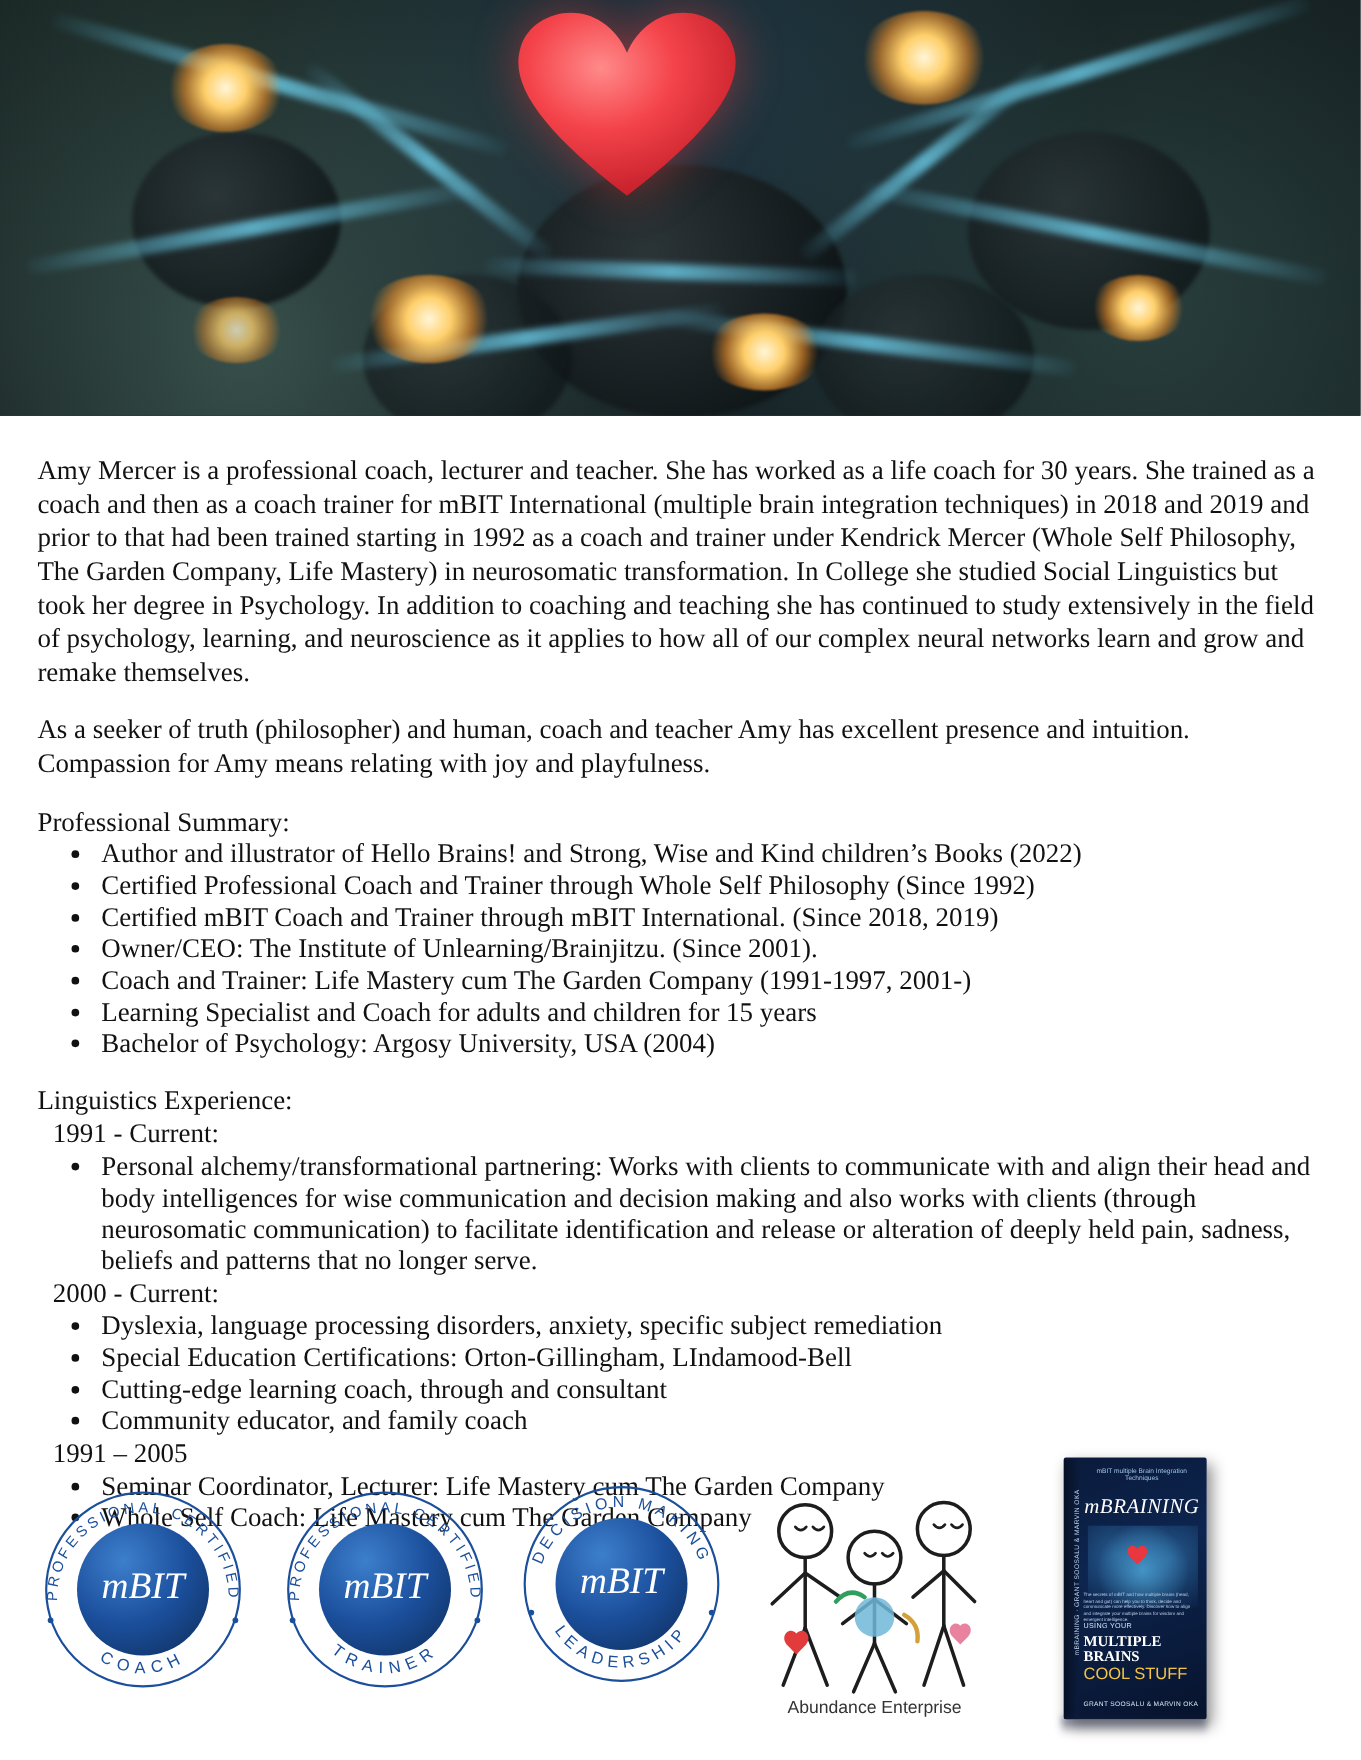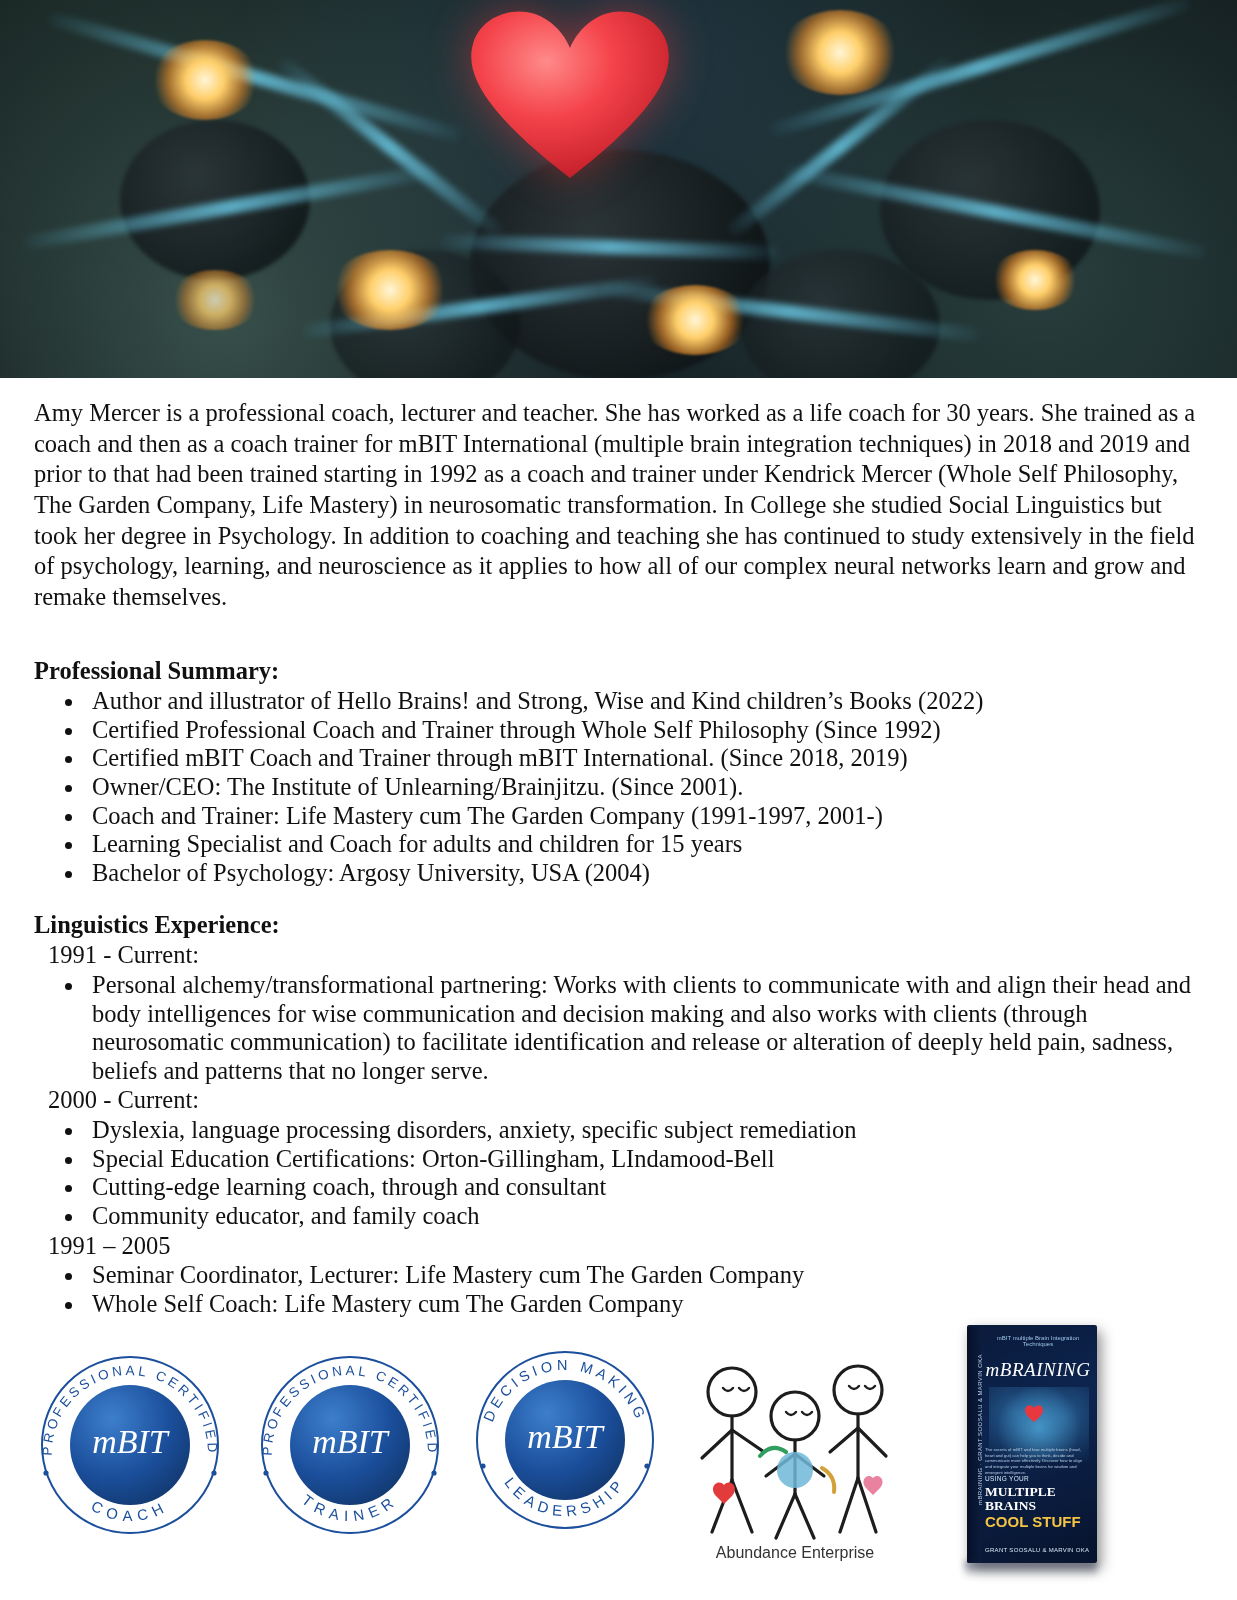--- a/index.html
+++ b/index.html
@@ -98,26 +98,25 @@
   }
   .content {
     margin: 0 34px;
     font-size: 24.5px;
     line-height: 1.25;
   }
   .para {
     margin: 0 0 0 0;
     text-align: left;
   }
-  .para.first { padding-top: 20px; }
+  .para.first { padding-top: 35px; }
   .spacer { height: 22px; }
   .section-head {
     margin: 0;
     font-size: 24.5px;
-    font-weight: bold;
   }
   ul.bullets {
     margin: 0;
     padding-left: 52px;
     list-style-type: disc;
   }
   ul.bullets li {
     margin: 0;
     padding-left: 6px;
     font-size: 24.5px;
@@ -248,21 +247,21 @@
     font-size: 13.5px;
     font-weight: bold;
     color: #ffffff;
     line-height: 1.05;
     font-family: Liberation Serif, serif;
   }
   .bk-cool {
     position: absolute;
     left: 18px; top: 188px; right: 6px;
     font-size: 15px;
-    font-weight: bold;
+    font-weight: normal;
     color: #f6c445;
     font-family: "Liberation Sans", sans-serif;
   }
   .bk-blurb {
     position: absolute;
     left: 18px; top: 122px; right: 8px;
     font-size: 4.2px;
     color: #b9cde6;
     line-height: 1.35;
     font-family: "Liberation Sans", sans-serif;
@@ -322,20 +321,21 @@
       </defs>
       <path d="M115 178 C 40 120, 8 78, 18 44 C 26 14, 66 2, 92 20 C 103 27, 111 38, 115 48 C 119 38, 127 27, 138 20 C 164 2, 204 14, 212 44 C 222 78, 190 120, 115 178 Z" fill="url(#hg)"></path>
     </svg>
   </div>
 </div>
 
 <div class="doc">
   <div class="content">
     <p class="para first">Amy Mercer is a professional coach, lecturer and teacher.  She has worked as a life coach for 30 years.  She trained as a coach and then as a coach trainer for mBIT International  (multiple brain integration techniques) in 2018 and 2019 and prior to that had been trained starting in 1992 as a coach and trainer under Kendrick Mercer (Whole Self Philosophy, The Garden Company, Life Mastery) in neurosomatic transformation.  In College she studied Social Linguistics but took her degree in Psychology.  In addition to coaching and teaching she has continued to study extensively in the field of psychology, learning, and neuroscience as it applies to how all of our complex neural networks learn and grow and remake themselves.</p>
     <div class="spacer"></div>
+    <p class="para">As a seeker of truth (philosopher) and human, coach and teacher Amy has excellent presence and intuition. Compassion for Amy means relating with joy and playfulness.</p>
     <div class="spacer"></div>
 
     <p class="section-head">Professional Summary:</p>
     <ul class="bullets">
       <li>Author and illustrator of Hello Brains! and Strong, Wise and Kind children’s Books (2022)</li>
       <li>Certified Professional Coach and Trainer through Whole Self Philosophy (Since 1992)</li>
       <li>Certified mBIT Coach and Trainer through mBIT International. (Since 2018, 2019)</li>
       <li>Owner/CEO: The Institute of Unlearning/Brainjitzu. (Since 2001).</li>
       <li>Coach and Trainer: Life Mastery cum The Garden Company (1991-1997, 2001-)</li>
       <li>Learning Specialist and Coach for adults and children for 15 years</li>

